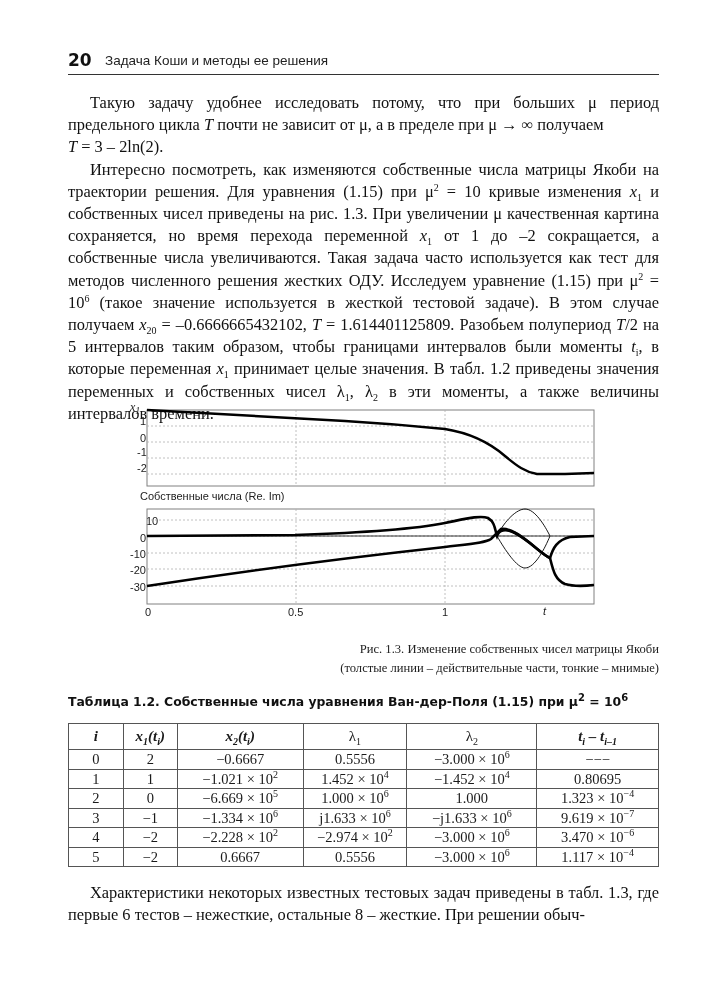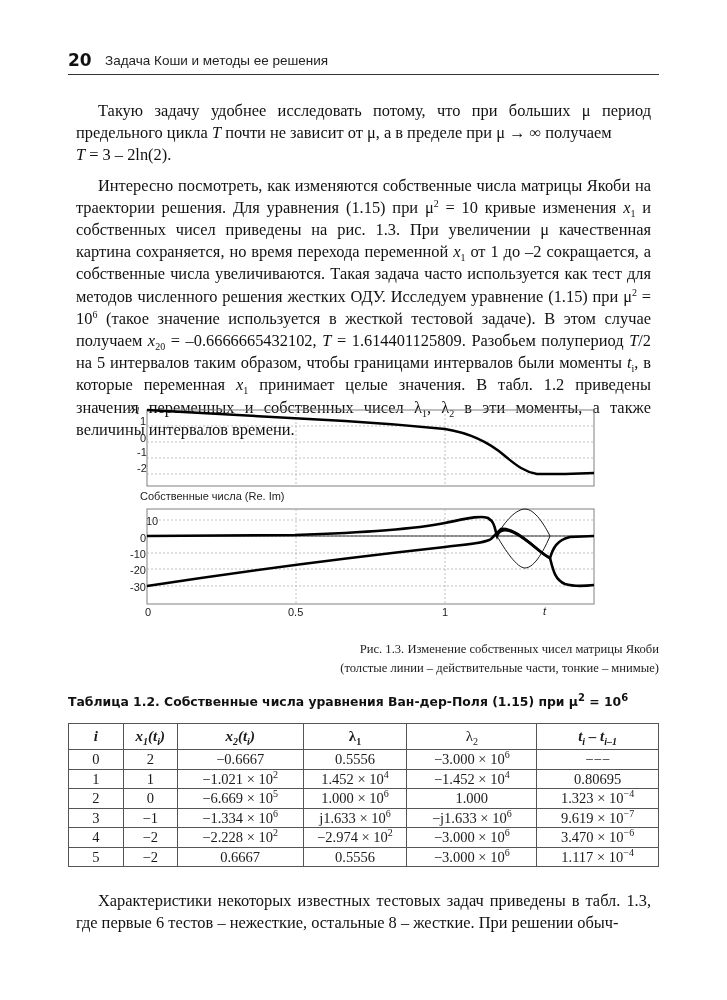--- a/index.html
+++ b/index.html
@@ -1,21 +1,21 @@
 <!DOCTYPE html>
 <html><head>
 <meta charset="utf-8">
 <style>
   html, body { margin:0; padding:0; background:#ffffff; }
   body { width:727px; height:1000px; position:relative; overflow:hidden; color:#1a1a1a; }
   .running-head { position:absolute; left:68px; top:48px; width:591px; height:26px; border-bottom:1.5px solid #333; font-family:"DejaVu Sans", sans-serif; }
   .page-num { position:absolute; left:0; top:2px; font-size:17px; font-weight:bold; color:#111; }
   .chapter-title { position:absolute; left:37px; top:5px; font-size:13.5px; color:#222; font-family:"Liberation Sans", sans-serif; }
   .body-text { position:absolute; left:68px; width:591px; font-family:"Liberation Serif", serif; font-size:16.4px; line-height:22.2px; text-align:justify; color:#111; }
-  .body-text p { margin:8px; text-indent:22px; }
+  .body-text p { margin:0; text-indent:22px; }
   i.v { font-style:italic; }
   sub, sup { font-size:10px; line-height:0; }
   .figure { position:absolute; left:125px; top:398px; width:480px; height:225px; font-family:"Liberation Sans", sans-serif; }
   .fig-label { position:absolute; font-size:11px; color:#222; }
   .caption { position:absolute; left:68px; top:640px; width:591px; text-align:right; font-family:Liberation Serif, serif; font-size:12.6px; line-height:19px; color:#222; }
   .table-title { position:absolute; left:68px; top:694px; width:591px; font-family:"DejaVu Sans", sans-serif; font-size:12.4px; font-weight:bold; color:#111; }
   table.data { position:absolute; left:68px; top:723px; width:591px; border-collapse:collapse; font-family:"Liberation Serif", serif; font-size:14.5px; }
   table.data th, table.data td { border:1.2px solid #555; text-align:center; padding:0; }
   table.data th { height:25px; font-weight:bold; font-style:italic; font-size:15px; }
   table.data td { height:18.5px; line-height:18px; }
@@ -103,21 +103,21 @@
       <col style="width:126px">
       <col style="width:104px">
       <col style="width:130px">
       <col style="width:122px">
   </colgroup>
   <thead>
     <tr>
       <th>i</th>
       <th><span>x</span><sub>1</sub><span>(t</span><sub>i</sub><span>)</span></th>
       <th><span>x</span><sub>2</sub><span>(t</span><sub>i</sub><span>)</span></th>
-      <th style="font-style:normal;font-weight:bold;"><span>λ</span><sub>1</sub></th>
+      <th style="font-style:normal;font-weight:normal;"><span>λ</span><sub>1</sub></th>
       <th style="font-style:normal;font-weight:normal;"><span>λ</span><sub>2</sub></th>
       <th><span>t</span><sub>i</sub><span> – t</span><sub>i–1</sub></th>
     </tr>
   </thead>
   <tbody>
     <tr>
       <td>0</td>
       <td>2</td>
       <td><span>−0.6667</span><sup></sup></td>
       <td><span>0.5556</span><sup></sup></td>

